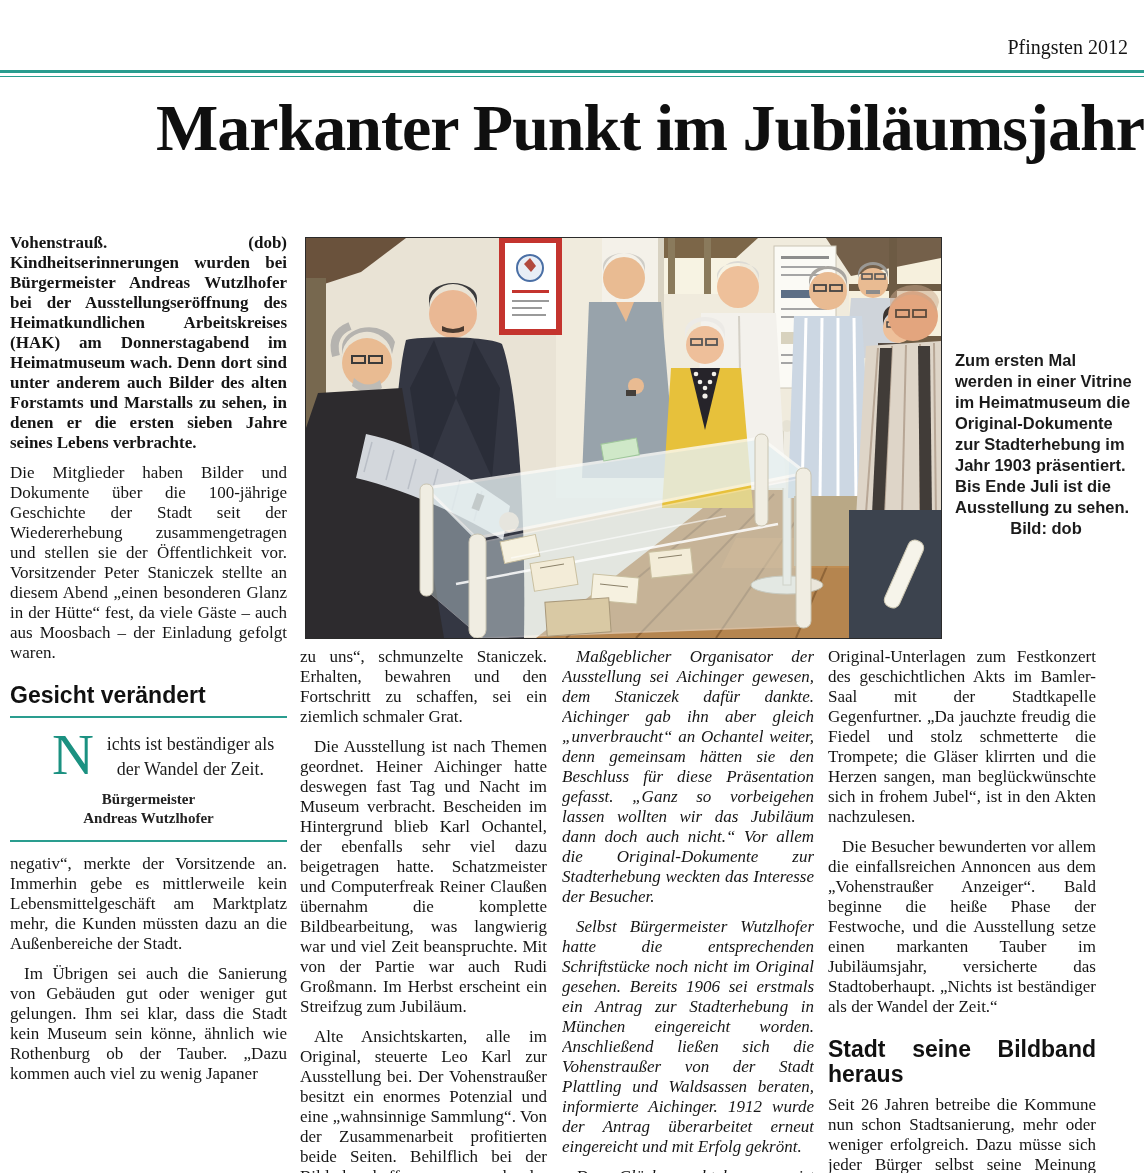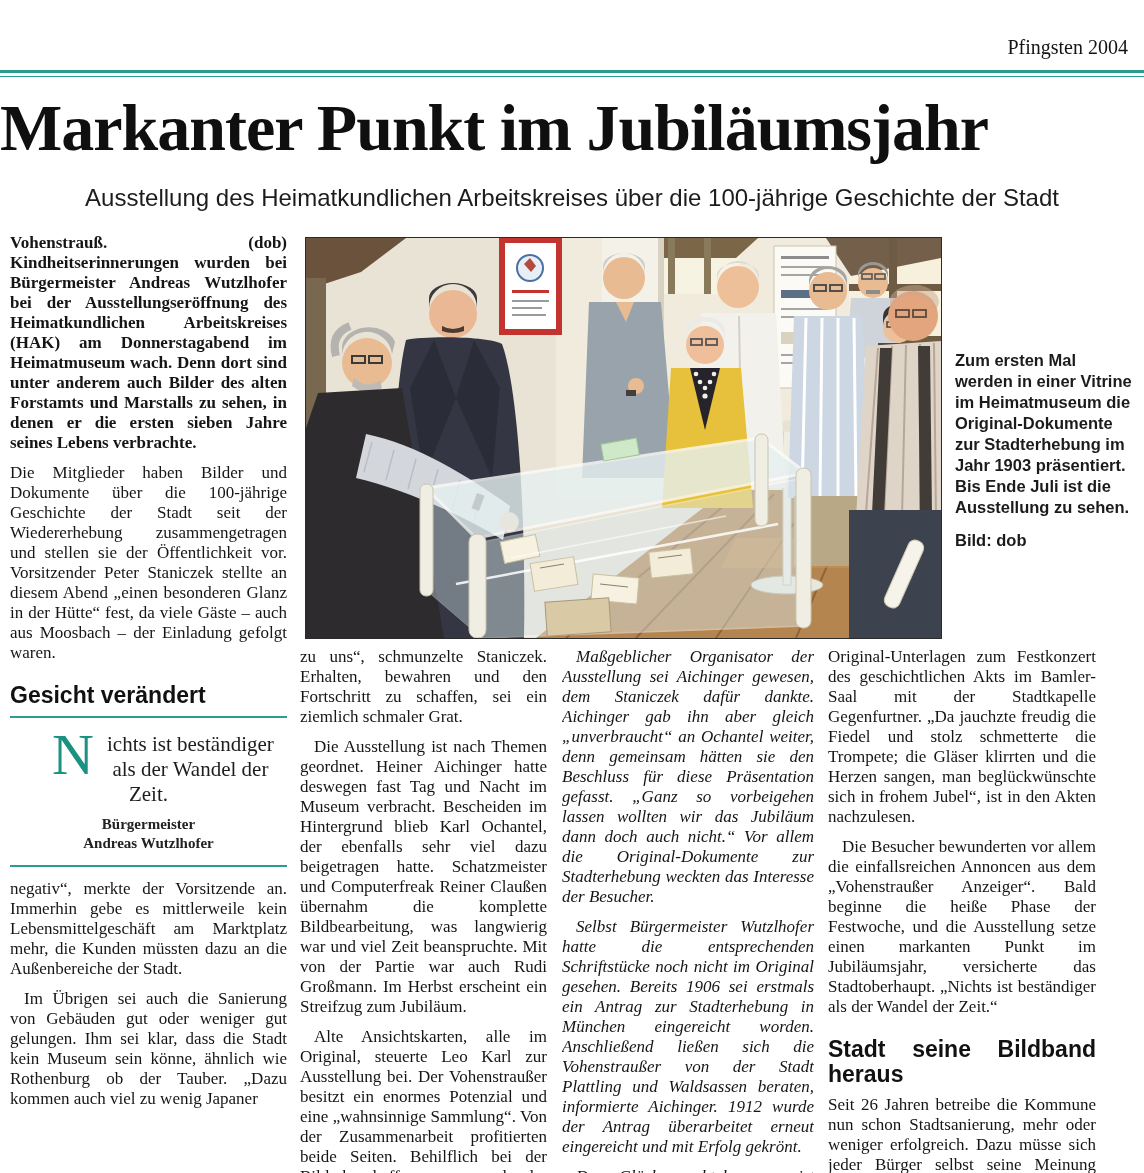--- a/index.html
+++ b/index.html
@@ -7,21 +7,21 @@
         font-family:"Liberation Serif",serif;color:#151515;}
 
   
   .mast-title{position:absolute;left:0;top:16px;width:880px;text-align:center;
               font-size:37px;letter-spacing:1px;color:#1b9181;}
   .mast-date{position:absolute;right:16px;top:36px;font-size:20px;color:#141414;}
   .rule-thick{position:absolute;left:0;top:70px;width:1144px;height:3px;background:#2a9d8f;}
   .rule-thin{position:absolute;left:0;top:76px;width:1144px;height:1px;background:#2a9d8f;}
 
   
-  .headline{position:absolute;left:0;top:92px;width:1144px;text-align:left;
+  .headline{position:absolute;left:0;top:92px;width:1144px;text-align:right;
             font-size:66px;font-weight:bold;color:#0f0f0f;letter-spacing:-1px;line-height:1.1;}
   .deck{position:absolute;left:0;top:184px;width:1144px;text-align:center;
         font-family:"Liberation Sans",sans-serif;font-size:24px;color:#1c1c1c;}
 
   
   .col{position:absolute;font-size:17px;line-height:20px;text-align:justify;overflow:hidden;}
   .col p{margin:0 0 10px 0;hyphens:auto;-webkit-hyphens:auto;}
   .col p.ind{text-indent:14px;}
   .lead{font-weight:bold;}
   .subhead{font-family:"Liberation Sans",sans-serif;font-weight:bold;font-size:23px;
@@ -30,45 +30,44 @@
   #colA{left:10px;top:233px;width:277px;height:934px;}
   #colB{left:300px;top:647px;width:247px;height:526px;}
   #colC{left:562px;top:647px;width:252px;height:526px;font-style:italic;}
   #colD{left:828px;top:647px;width:268px;height:526px;}
 
   
   .quote-box{border-top:2px solid #2a9d8f;border-bottom:2px solid #2a9d8f;
              margin:8px 0 12px 0;padding:14px 0 12px 0;text-align:center;}
   .quote-initial{float:left;margin-left:42px;color:#1b9181;font-size:58px;line-height:46px;
                  font-family:"Liberation Serif",serif;}
-  .quote-text{font-size:21px;line-height:25px;color:#1d1d1d;text-align:center;}
+  .quote-text{font-size:18px;line-height:25px;color:#1d1d1d;text-align:center;}
   .quote-attr{margin-top:8px;font-weight:bold;font-size:15px;line-height:19px;color:#222;}
 
   
   #photo{position:absolute;left:305px;top:237px;width:635px;height:400px;
          border:1px solid #2b2b2b;background:#e9e3d5;overflow:hidden;}
   #photo svg{display:block;}
 
   
   #caption{position:absolute;left:955px;top:350px;width:182px;
            font-family:"Liberation Sans",sans-serif;font-weight:bold;
            font-size:16.5px;line-height:21px;color:#1b1b1b;text-align:left;}
-  #caption .credit{text-align:left;margin-top:12px;}
+  #caption .credit{text-align:center;}
 </style>
 </head>
 <body>
 
 <div id="page">
 
-  <div class="mast-date">Pfingsten 2004</div>
+  <div class="mast-date">Pfingsten 2012</div>
   <div class="rule-thick"></div>
   <div class="rule-thin"></div>
 
   <div class="headline">Markanter Punkt im Jubiläumsjahr</div>
-  <div class="deck">Ausstellung des Heimatkundlichen Arbeitskreises über die 100-jährige Geschichte der Stadt</div>
 
   <div id="colA" class="col" lang="de">
     <p class="lead">Vohenstrauß. (dob) Kindheitserinnerungen wurden bei Bürgermeister Andreas Wutzlhofer bei der Ausstellungseröffnung des Heimatkundlichen Arbeitskreises (HAK) am Donnerstagabend im Heimatmuseum wach. Denn dort sind unter anderem auch Bilder des alten Forstamts und Marstalls zu sehen, in denen er die ersten sieben Jahre seines Lebens verbrachte.</p>
     <p>Die Mitglieder haben Bilder und Dokumente über die 100-jährige Geschichte der Stadt seit der Wiedererhebung zusammengetragen und stellen sie der Öffentlichkeit vor. Vorsitzender Peter Staniczek stellte an diesem Abend „einen besonderen Glanz in der Hütte“ fest, da viele Gäste – auch aus Moosbach – der Einladung gefolgt waren.</p>
     <div class="subhead">Gesicht verändert</div>
 
     <div class="quote-box">
       <span class="quote-initial">N</span>
       <div class="quote-text">ichts ist beständiger als der Wandel der Zeit.</div>
       <div class="quote-attr">
@@ -311,18 +310,18 @@
   </div>
 
   <div id="colC" class="col" lang="de">
     <p class="ind">Maßgeblicher Organisator der Ausstellung sei Aichinger gewesen, dem Staniczek dafür dankte. Aichinger gab ihn aber gleich „unverbraucht“ an Ochantel weiter, denn gemeinsam hätten sie den Beschluss für diese Präsentation gefasst. „Ganz so vorbeigehen lassen wollten wir das Jubiläum dann doch auch nicht.“ Vor allem die Original-Dokumente zur Stadterhebung weckten das Interesse der Besucher.</p>
     <p class="ind">Selbst Bürgermeister Wutzlhofer hatte die entsprechenden Schriftstücke noch nicht im Original gesehen. Bereits 1906 sei erstmals ein Antrag zur Stadterhebung in München eingereicht worden. Anschließend ließen sich die Vohenstraußer von der Stadt Plattling und Waldsassen beraten, informierte Aichinger. 1912 wurde der Antrag überarbeitet erneut eingereicht und mit Erfolg gekrönt.</p>
     <p class="ind">Das Glückwunschtelegramm ist von Dr. Freiherr von Soden unterzeichnet. Die Bürgerschaft wurde mit einem Extrablatt des „Vohenstraußer Anzeiger“ über die Stadterhebung informiert. Vorhanden sind auch die</p>
   </div>
 
   <div id="colD" class="col" lang="de">
     <p>Original-Unterlagen zum Festkonzert des geschichtlichen Akts im Bamler-Saal mit der Stadtkapelle Gegenfurtner. „Da jauchzte freudig die Fiedel und stolz schmetterte die Trompete; die Gläser klirrten und die Herzen sangen, man beglückwünschte sich in frohem Jubel“, ist in den Akten nachzulesen.</p>
-    <p class="ind">Die Besucher bewunderten vor allem die einfallsreichen Annoncen aus dem „Vohenstraußer Anzeiger“. Bald beginne die heiße Phase der Festwoche, und die Ausstellung setze einen markanten Punkt im Jubiläumsjahr, versicherte das Stadtoberhaupt. „Nichts ist beständiger als der Wandel der Zeit.“</p>
+    <p class="ind">Die Besucher bewunderten vor allem die einfallsreichen Annoncen aus dem „Vohenstraußer Anzeiger“. Bald beginne die heiße Phase der Festwoche, und die Ausstellung setze einen markanten Tauber im Jubiläumsjahr, versicherte das Stadtoberhaupt. „Nichts ist beständiger als der Wandel der Zeit.“</p>
     <div class="subhead">Stadt seine Bildband heraus</div>
     <p>Seit 26 Jahren betreibe die Kommune nun schon Stadtsanierung, mehr oder weniger erfolgreich. Dazu müsse sich jeder Bürger selbst seine Meinung bilden dürfen. Noch heuer soll der Bildband „Vohenstrauß gestern und heute“, den die Stadt herausgibt, veröffentlicht werden. Auch dafür will die Schau Interesse wecken.</p>
   </div>
 
 </div>
 
 </body></html>

